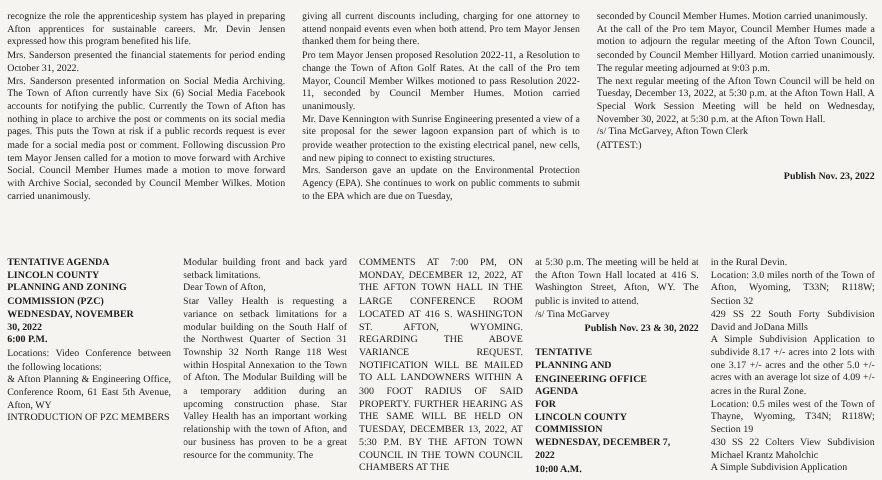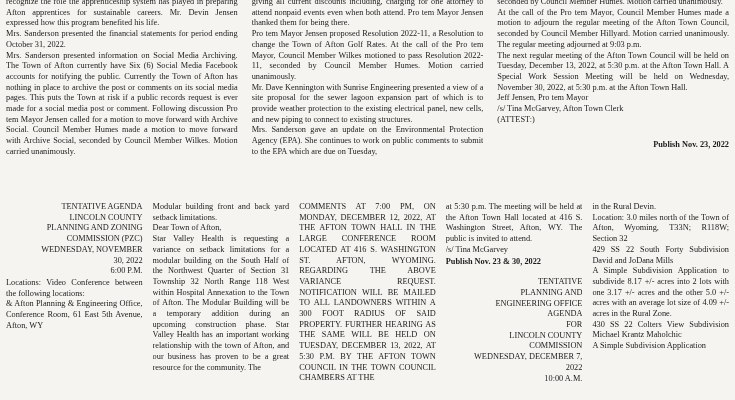--- a/index.html
+++ b/index.html
@@ -9,38 +9,38 @@
   }
   body {
     background: #f5f4f1;
     color: #1b1b1b;
     font-family: "Liberation Serif", "DejaVu Serif", serif;
     font-size: 8.3px;
     line-height: 10.7px;
   }
   .page {
     width: 735px; height: 400px;
-    padding: 0 6px;
+    padding: 12px 6px;
     overflow: hidden;
   }
   .row { display: flex; }
   .row .col { flex: 1; min-width: 0; overflow: hidden; }
   .row.top { gap: 14px; margin-top: -3px; height: 196px; }
   .row.bottom { gap: 10px; margin-top: 9px; height: 198px; }
   .blk { margin: 0; }
   .blk.body { text-align: justify; text-justify: inter-word; }
   .blk.left { text-align: left; }
   .blk.heading {
-    font-weight: normal;
-    text-align: right;
+    font-weight: bold;
+    text-align: left;
     white-space: pre-line;
     margin-bottom: 1px;
   }
   .blk.publish-right { font-weight: bold; text-align: right; margin-top: 15px; }
-  .blk.publish-center { font-weight: bold; text-align: left; margin-top: 1px; margin-bottom: 10px; }
+  .blk.publish-center { font-weight: bold; text-align: right; margin-top: 1px; margin-bottom: 10px; }
 </style>
 </head>
 <body>
 
 <main class="page">
 
   <section class="row top">
     <div class="col">
         <p class="blk body">recognize the role the apprenticeship system has played in preparing Afton apprentices for sustainable careers. Mr. Devin Jensen expressed how this program benefited his life.</p>
         <p class="blk body">Mrs. Sanderson presented the financial statements for period ending October 31, 2022.</p>
@@ -49,38 +49,38 @@
     <div class="col">
         <p class="blk body">giving all current discounts including, charging for one attorney to attend nonpaid events even when both attend. Pro tem Mayor Jensen thanked them for being there.</p>
         <p class="blk body">Pro tem Mayor Jensen proposed Resolution 2022-11, a Resolution to change the Town of Afton Golf Rates. At the call of the Pro tem Mayor, Council Member Wilkes motioned to pass Resolution 2022-11, seconded by Council Member Humes. Motion carried unanimously.</p>
         <p class="blk body">Mr. Dave Kennington with Sunrise Engineering presented a view of a site proposal for the sewer lagoon expansion part of which is to provide weather protection to the existing electrical panel, new cells, and new piping to connect to existing structures.</p>
         <p class="blk body">Mrs. Sanderson gave an update on the Environmental Protection Agency (EPA). She continues to work on public comments to submit to the EPA which are due on Tuesday,</p>
       </div>
     <div class="col">
         <p class="blk body">seconded by Council Member Humes. Motion carried unanimously.</p>
         <p class="blk body">At the call of the Pro tem Mayor, Council Member Humes made a motion to adjourn the regular meeting of the Afton Town Council, seconded by Council Member Hillyard. Motion carried unanimously. The regular meeting adjourned at 9:03 p.m.</p>
         <p class="blk body">The next regular meeting of the Afton Town Council will be held on Tuesday, December 13, 2022, at 5:30 p.m. at the Afton Town Hall. A Special Work Session Meeting will be held on Wednesday, November 30, 2022, at 5:30 p.m. at the Afton Town Hall.</p>
-        <p class="blk left">Jeff Jensen, Pro tem Mayor</p>
         <p class="blk left">/s/ Tina McGarvey, Afton Town Clerk</p>
         <p class="blk left">(ATTEST:)</p>
         <p class="blk publish-right">Publish Nov. 23, 2022</p>
       </div>
   </section>
 
   <section class="row bottom">
     <div class="col">
         <p class="blk heading">TENTATIVE AGENDA
 LINCOLN COUNTY
 PLANNING AND ZONING
 COMMISSION (PZC)
 WEDNESDAY, NOVEMBER
 30, 2022
 6:00 P.M.</p>
         <p class="blk body">Locations: Video Conference between the following locations:</p>
         <p class="blk body">&amp; Afton Planning &amp; Engineering Office, Conference Room, 61 East 5th Avenue, Afton, WY</p>
+        <p class="blk body">INTRODUCTION OF PZC MEMBERS</p>
       </div>
     <div class="col">
         <p class="blk body">Modular building front and back yard setback limitations.</p>
         <p class="blk body">Dear Town of Afton,</p>
         <p class="blk body">Star Valley Health is requesting a variance on setback limitations for a modular building on the South Half of the Northwest Quarter of Section 31 Township 32 North Range 118 West within Hospital Annexation to the Town of Afton. The Modular Building will be a temporary addition during an upcoming construction phase. Star Valley Health has an important working relationship with the town of Afton, and our business has proven to be a great resource for the community. The</p>
       </div>
     <div class="col">
         <p class="blk body">COMMENTS AT 7:00 PM, ON MONDAY, DECEMBER 12, 2022, AT THE AFTON TOWN HALL IN THE LARGE CONFERENCE ROOM LOCATED AT 416 S. WASHINGTON ST. AFTON, WYOMING. REGARDING THE ABOVE VARIANCE REQUEST. NOTIFICATION WILL BE MAILED TO ALL LANDOWNERS WITHIN A 300 FOOT RADIUS OF SAID PROPERTY. FURTHER HEARING AS THE SAME WILL BE HELD ON TUESDAY, DECEMBER 13, 2022, AT 5:30 P.M. BY THE AFTON TOWN COUNCIL IN THE TOWN COUNCIL CHAMBERS AT THE</p>
       </div>
     <div class="col">
@@ -96,18 +96,19 @@
 COMMISSION
 WEDNESDAY, DECEMBER 7,
 2022
 10:00 A.M.</p>
       </div>
     <div class="col">
         <p class="blk body">in the Rural Devin.</p>
         <p class="blk body">Location: 3.0 miles north of the Town of Afton, Wyoming, T33N; R118W; Section 32</p>
         <p class="blk body">429 SS 22 South Forty Subdivision David and JoDana Mills</p>
         <p class="blk body">A Simple Subdivision Application to subdivide 8.17 +/- acres into 2 lots with one 3.17 +/- acres and the other 5.0 +/- acres with an average lot size of 4.09 +/- acres in the Rural Zone.</p>
+        <p class="blk body">Location: 0.5 miles west of the Town of Thayne, Wyoming, T34N; R118W; Section 19</p>
         <p class="blk body">430 SS 22 Colters View Subdivision Michael Krantz Maholchic</p>
         <p class="blk body">A Simple Subdivision Application</p>
       </div>
   </section>
 
 </main>
 
 </body></html>

